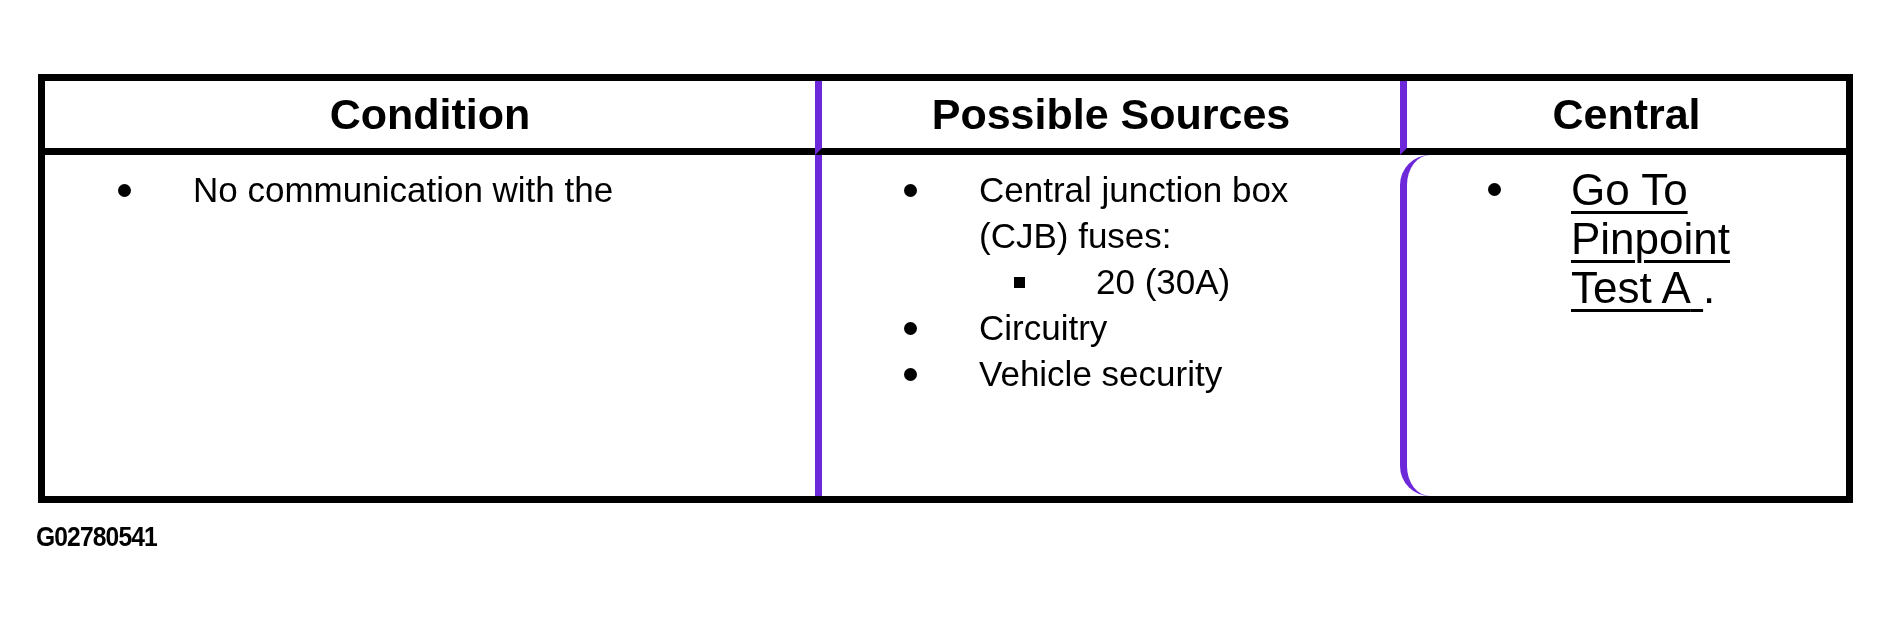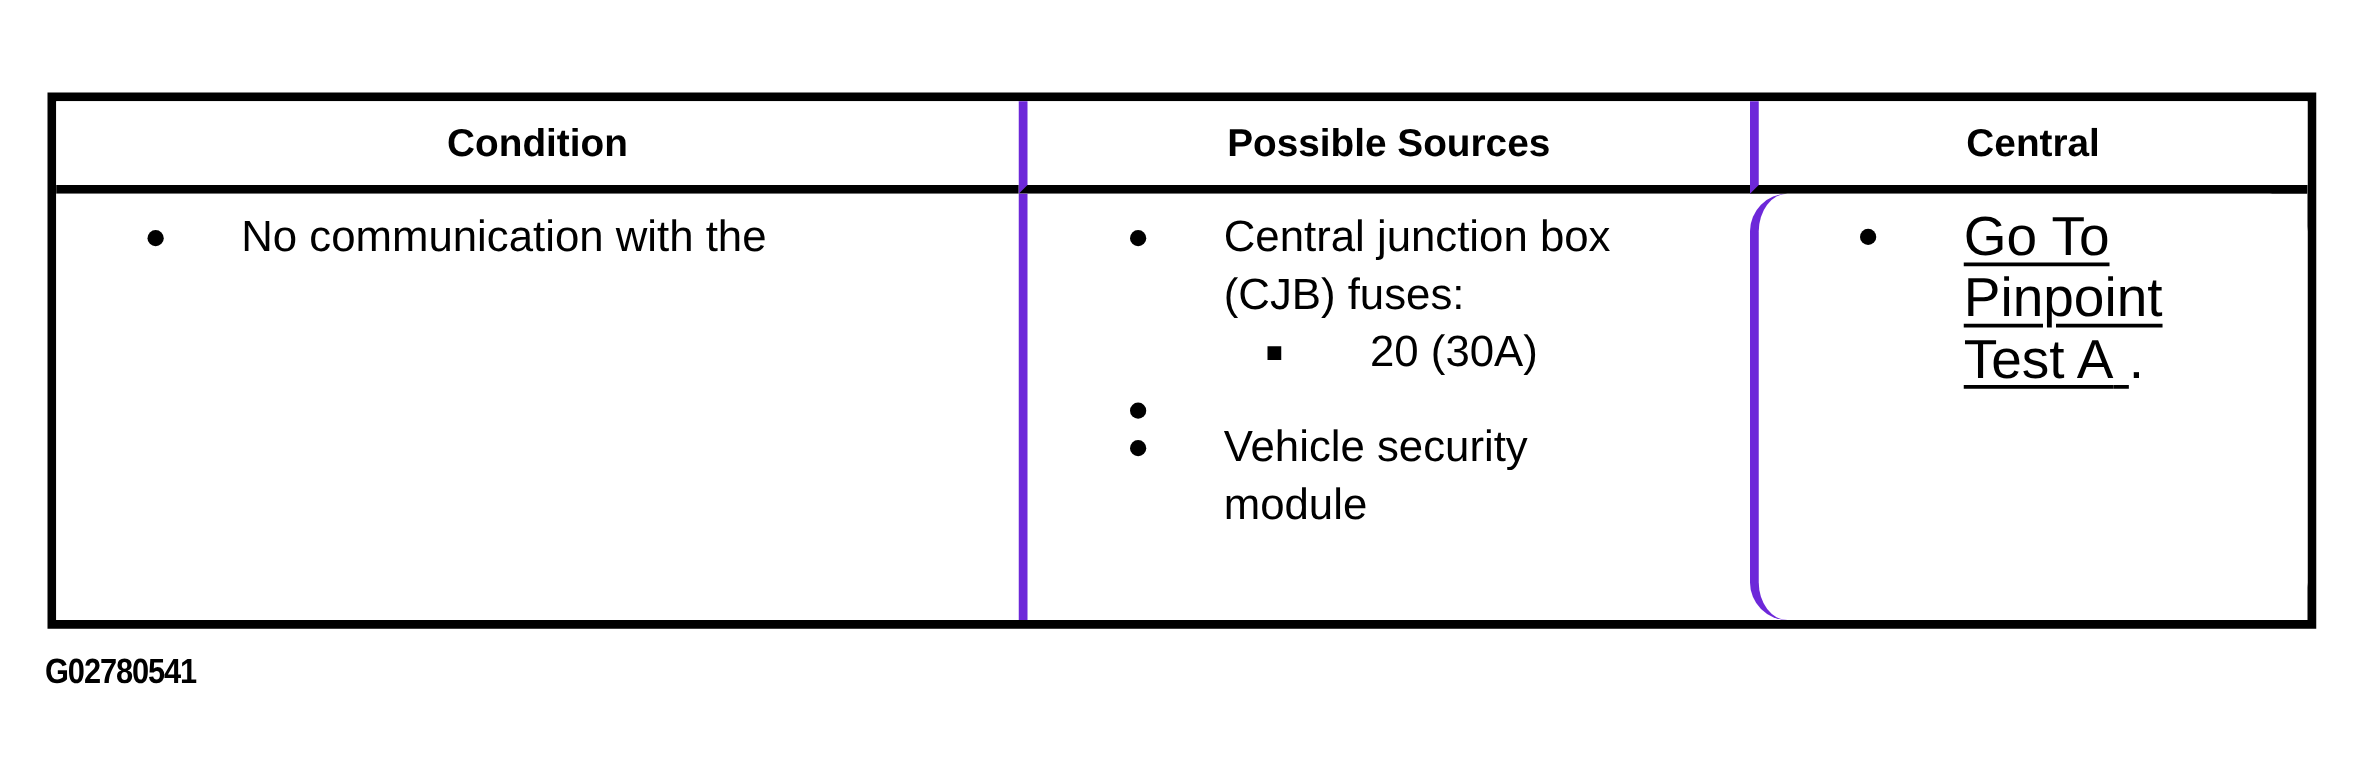--- a/index.html
+++ b/index.html
@@ -24,21 +24,21 @@
   }
   .cell { background: #fff; }
   .col-2, .col-3 { border-left: 7px solid #6d28d9; }
 
   .header-cell {
     border-bottom: 7px solid #000;
     display: flex;
     align-items: center;
     justify-content: center;
     font-weight: bold;
-    font-size: 31px;
+    font-size: 43px;
     line-height: 1;
   }
 
   .body-cell { padding-top: 12px; }
   .body-cell.col-3 { padding-top: 10px; border-radius: 30px; }
 
   
   .li {
     display: flex;
     align-items: flex-start;
@@ -119,26 +119,26 @@
         <div>Central junction box</div>
         <div>(CJB) fuses:</div>
       </div>
     </div>
     <div class="li">
       <span class="sq-bullet"></span>
       <div class="li-text">20 (30A)</div>
     </div>
     <div class="li">
       <span class="bullet"></span>
+      <div class="li-text">Circuitry</div>
     </div>
     <div class="li">
       <span class="bullet"></span>
       <div class="li-text">
         <div>Vehicle security</div>
-        <div>module</div>
       </div>
     </div>
   </div>
 
   <div class="cell body-cell col-3">
     <div class="li">
       <span class="bullet"></span>
       <div class="li-text">
         <div>
           <span class="link-text">Go To Pinpoint</span>

